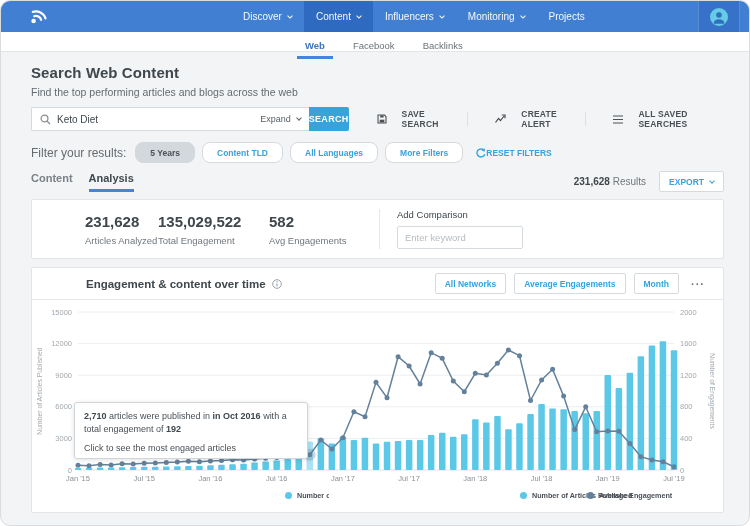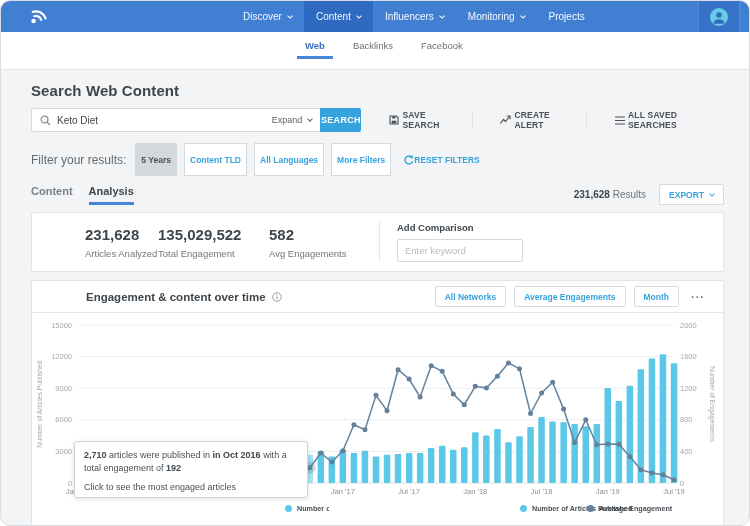--- a/index.html
+++ b/index.html
@@ -11,76 +11,76 @@
   .topnav { position:relative; height:31px; background:#417FD3; display:flex; align-items:center; }
   .logo { position:absolute; left:26px; top:4px; }
   .nav-menu { position:absolute; left:230px; top:0; height:31px; display:flex; align-items:stretch; }
   .nav-item { display:flex; align-items:center; padding:0 12px; color:rgba(255,255,255,.95); font-size:10px; cursor:pointer; }
   .nav-item.active { background:#2D6AC0; }
   .chev { display:inline-block; width:4px; height:4px; border-right:1.4px solid currentColor; border-bottom:1.4px solid currentColor; transform:rotate(45deg); margin-left:6px; margin-top:-2px; }
   .avatar-seg { position:absolute; right:9px; top:0; height:31px; width:42px; background:#3572C8; border-left:1px solid rgba(255,255,255,.18); border-right:1px solid rgba(255,255,255,.18); display:flex; align-items:center; justify-content:center; }
   .avatar { width:18px; height:18px; border-radius:50%; background:#67CBE8; overflow:hidden; display:block; }
 
   
-  .subnav { position:relative; height:38px; background:#fff; border-bottom:1px solid #E3E6E9; }
+  .subnav { position:relative; height:20px; background:#fff; border-bottom:1px solid #E3E6E9; }
   .subtabs { position:absolute; left:290px; top:0; height:27px; display:flex; }
   .subtab { position:relative; height:27px; display:flex; align-items:center; padding:0 14px; font-size:9.5px; color:#6B7278; cursor:pointer; }
   .subtab.active { color:#3D74C0; font-weight:bold; }
   .subtab.active::after { content:""; position:absolute; left:6px; right:6px; bottom:0; height:3px; background:#4584D6; }
 
   
   .content { padding:0 25px 0 30px; }
   .page-title { font-size:15px; font-weight:bold; color:#3F474D; margin-top:12px; letter-spacing:.1px; }
   .page-sub { font-size:10.5px; color:#646B71; margin-top:5px; }
 
   .search-row { display:flex; align-items:center; margin-top:9px; }
   .search-box { display:flex; align-items:center; width:348px; height:24px; background:#fff; border:1px solid #D5DADE; border-right:none; border-radius:2px 0 0 2px; padding:0 8px; }
   .search-box input { flex:1; border:none; outline:none; font-size:10px; color:#3F474D; font-family:inherit; margin-left:6px; background:transparent; }
   .expand { display:flex; align-items:center; font-size:9px; color:#5A6167; cursor:pointer; }
   .search-btn { height:24px; width:50px; background:#36A3DC; color:#fff; border:none; font-size:9px; font-weight:bold; letter-spacing:.3px; border-radius:0 2px 2px 0; cursor:pointer; font-family:inherit; }
   .search-actions { margin-left:auto; display:flex; align-items:center; }
-  .action-link { display:flex; align-items:center; gap:3px; font-size:8.5px; font-weight:bold; color:#4A5056; letter-spacing:.2px; cursor:pointer; padding:0 28px; }
+  .action-link { display:flex; align-items:center; gap:15px; font-size:8.5px; font-weight:bold; color:#4A5056; letter-spacing:.2px; cursor:pointer; padding:0 28px; }
   .action-sep { width:1px; height:14px; background:#DCE0E3; }
 
   .filter-row { display:flex; align-items:center; margin-top:11px; }
   .filter-label { font-size:12px; color:#646B71; margin-right:9px; }
-  .filter-btn { height:33px; padding:0 5px; margin-right:7px; font-size:8.5px; font-weight:bold; color:#36A3DC; background:#fff; border:1px solid #D5DADE; border-radius:0; cursor:pointer; font-family:inherit; }
+  .filter-btn { height:21px; padding:0 14px; margin-right:7px; font-size:8.5px; font-weight:bold; color:#36A3DC; background:#fff; border:1px solid #D5DADE; border-radius:8px; cursor:pointer; font-family:inherit; }
   .filter-btn.selected { background:#D3D8DC; border-color:#D3D8DC; color:#4A5056; }
   .reset-link { display:flex; align-items:center; font-size:8.5px; font-weight:bold; color:#36A3DC; margin-left:6px; cursor:pointer; }
 
   .tabs-row { display:flex; align-items:flex-end; margin-top:8px; height:21px; }
   .rtab { font-size:11px; font-weight:bold; color:#7A8187; margin-right:16px; padding-bottom:5px; border-bottom:3px solid transparent; cursor:pointer; }
   .rtab.active { color:#3F474D; border-bottom-color:#4584D6; }
   .results-right { margin-left:auto; display:flex; align-items:center; gap:13px; }
   .results-count { font-size:10px; color:#70777D; }
   .results-count b { color:#3F474D; }
   .export-btn { display:flex; align-items:center; height:21px; padding:8px 9px; font-size:8.5px; font-weight:bold; color:#36A3DC; background:#fff; border:1px solid #D5DADE; border-radius:2px; cursor:pointer; font-family:inherit; }
 
   .card { background:#fff; border:1px solid #E2E5E8; border-radius:2px; }
   .stats-card { margin-top:7px; height:60px; display:flex; align-items:center; }
   .stat-col { display:flex; flex-direction:column; }
   .stat-value { font-size:15px; font-weight:bold; color:#3F474D; }
   .stat-label { font-size:9.5px; color:#70777D; margin-top:5px; }
   .stat-divider { width:1px; height:40px; background:#E5E8EA; }
   .comparison { display:flex; flex-direction:column; }
-  .comparison-label { font-size:9.5px; font-weight:bold; color:#3F474D; }
+  .comparison-label { font-size:9.5px; font-weight:normal; color:#3F474D; }
   .comparison input { width:126px; height:23px; margin-top:6px; border:1px solid #D5DADE; border-radius:2px; font-size:9.5px; padding:8px 7px; color:#3F474D; outline:none; font-family:inherit; }
   .comparison input::placeholder { color:#B6BCC1; }
 
   .chart-card { margin-top:8px; }
   .chart-header { height:32px; display:flex; align-items:center; border-bottom:1px solid #E6E9EB; padding:0 18px 0 54px; }
   .chart-title { font-size:11.5px; font-weight:bold; color:#3F474D; display:flex; align-items:center; gap:6px; }
   .chart-controls { margin-left:auto; display:flex; align-items:center; gap:8px; }
   .ctl-btn { height:21px; padding:0 9px; font-size:8.5px; font-weight:bold; color:#36A3DC; background:#fff; border:1px solid #D5DADE; border-radius:2px; cursor:pointer; font-family:inherit; }
   .menu-dots { font-size:11px; font-weight:bold; color:#6A7176; letter-spacing:1px; margin-left:4px; cursor:pointer; }
 
   .chart-body { position:relative; height:212px; }
   .chart-body svg.main { position:absolute; left:0; top:0; }
 
-  .tooltip { position:absolute; left:42px; top:128px; width:234px; height:57px; background:#fff; border:1px solid #D0D5D9; border-radius:3px; box-shadow:0 1px 5px rgba(0,0,0,.12); padding:7px 9px; font-size:9px; color:#4A5056; line-height:1.45; z-index:5; }
+  .tooltip { position:absolute; left:42px; top:102px; width:234px; height:57px; background:#fff; border:1px solid #D0D5D9; border-radius:3px; box-shadow:0 1px 5px rgba(0,0,0,.12); padding:7px 9px; font-size:9px; color:#4A5056; line-height:1.45; z-index:5; }
   .tooltip b { color:#3F474D; }
   .tooltip-footer { margin-top:6px; }
 
   .legend-item { position:absolute; top:191px; display:flex; align-items:center; gap:5px; font-size:7.2px; font-weight:bold; color:#4A5056; }
   .legend-dot { width:7px; height:7px; border-radius:50%; flex:none; }
   .legend-clip { max-width:32px; overflow:hidden; white-space:nowrap; display:block; }
   .legend-text { white-space:nowrap; }
 </style>
 </head>
 <body>
@@ -124,28 +124,29 @@
           <circle cx="9" cy="7" r="2.8" fill="#2F6FBE"></circle>
           <path d="M3.5 15.8 a5.5 4.6 0 0 1 11 0 Z" fill="#2F6FBE"></path>
         </svg>
       </span>
     </div>
   </div>
 
   <div class="subnav">
     <div class="subtabs">
         <div class="subtab active">Web</div>
+        <div class="subtab">Facebook</div>
         <div class="subtab">Backlinks</div>
-        <div class="subtab">Facebook</div>
       </div>
   </div>
 
   <div class="content">
 
     <div class="page-title">Search Web Content</div>
+    <div class="page-sub">Find the top performing articles and blogs across the web</div>
 
     <div class="search-row">
       <div class="search-box">
         <span style="display:flex;">
           <svg width="11" height="11" viewBox="0 0 11 11">
               <circle cx="4.5" cy="4.5" r="3.4" fill="none" stroke="#8A9197" stroke-width="1.3"></circle>
               <line x1="7.2" y1="7.2" x2="10" y2="10" stroke="#8A9197" stroke-width="1.3"></line>
             </svg>
         </span>
         <input type="text" value="Keto Diet" style="">

